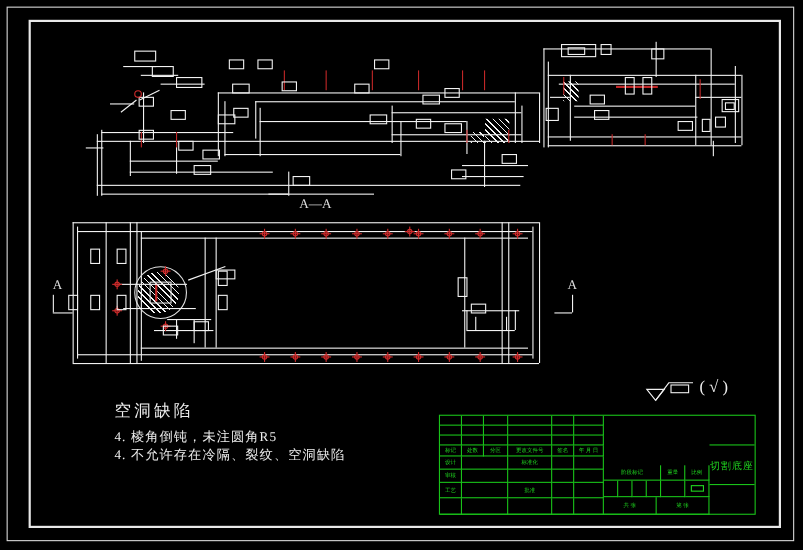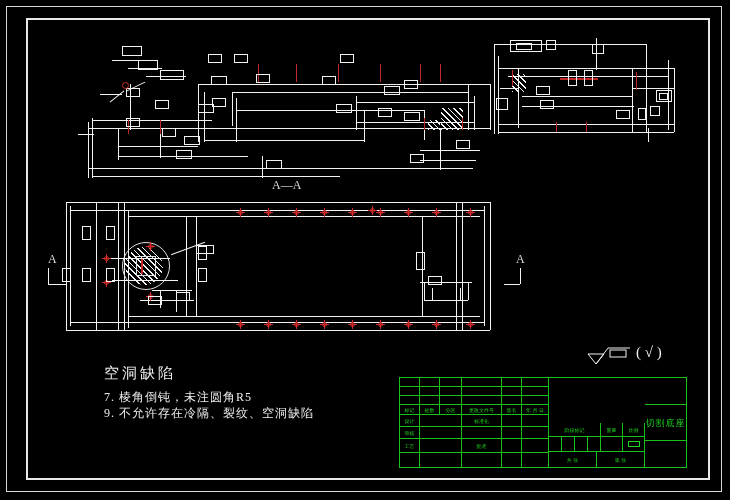--- a/index.html
+++ b/index.html
@@ -316,22 +316,22 @@
   <div class="ln lnh" style="left:48px;top:284px;width:18px;"></div>
   <div class="ln lnv" style="left:48px;top:268px;height:16px;"></div>
 
   <div class="secA" style="left:516px;top:252px;">A</div>
   <div class="ln lnh" style="left:504px;top:284px;width:16px;"></div>
   <div class="ln lnv" style="left:520px;top:268px;height:16px;"></div>
 
 
   <div class="tech" style="left:104px;top:364px;">
     <div class="th">空洞缺陷</div>
-    <div class="ti">7. 棱角倒钝，未注圆角R5</div>
-    <div class="ti">9. 不允许存在冷隔、裂纹、空洞缺陷</div>
+    <div class="ti">4. 棱角倒钝，未注圆角R5</div>
+    <div class="ti">4. 不允许存在冷隔、裂纹、空洞缺陷</div>
   </div>
 
   <div>
     <svg class="abs" style="left:586px;top:344px;" width="46" height="22" viewBox="0 0 46 22">
       <path d="M2,10 L10,20 L18,10 Z" fill="none" stroke="#f0f0f0" stroke-width="1"></path>
       <path d="M10,20 L22,4 L44,4" fill="none" stroke="#f0f0f0" stroke-width="1"></path>
       <rect x="24" y="6" width="16" height="7" fill="none" stroke="#f0f0f0" stroke-width="1"></rect>
     </svg>
     <div class="rough" style="left:636px;top:344px;">( √ )</div>
   </div>

